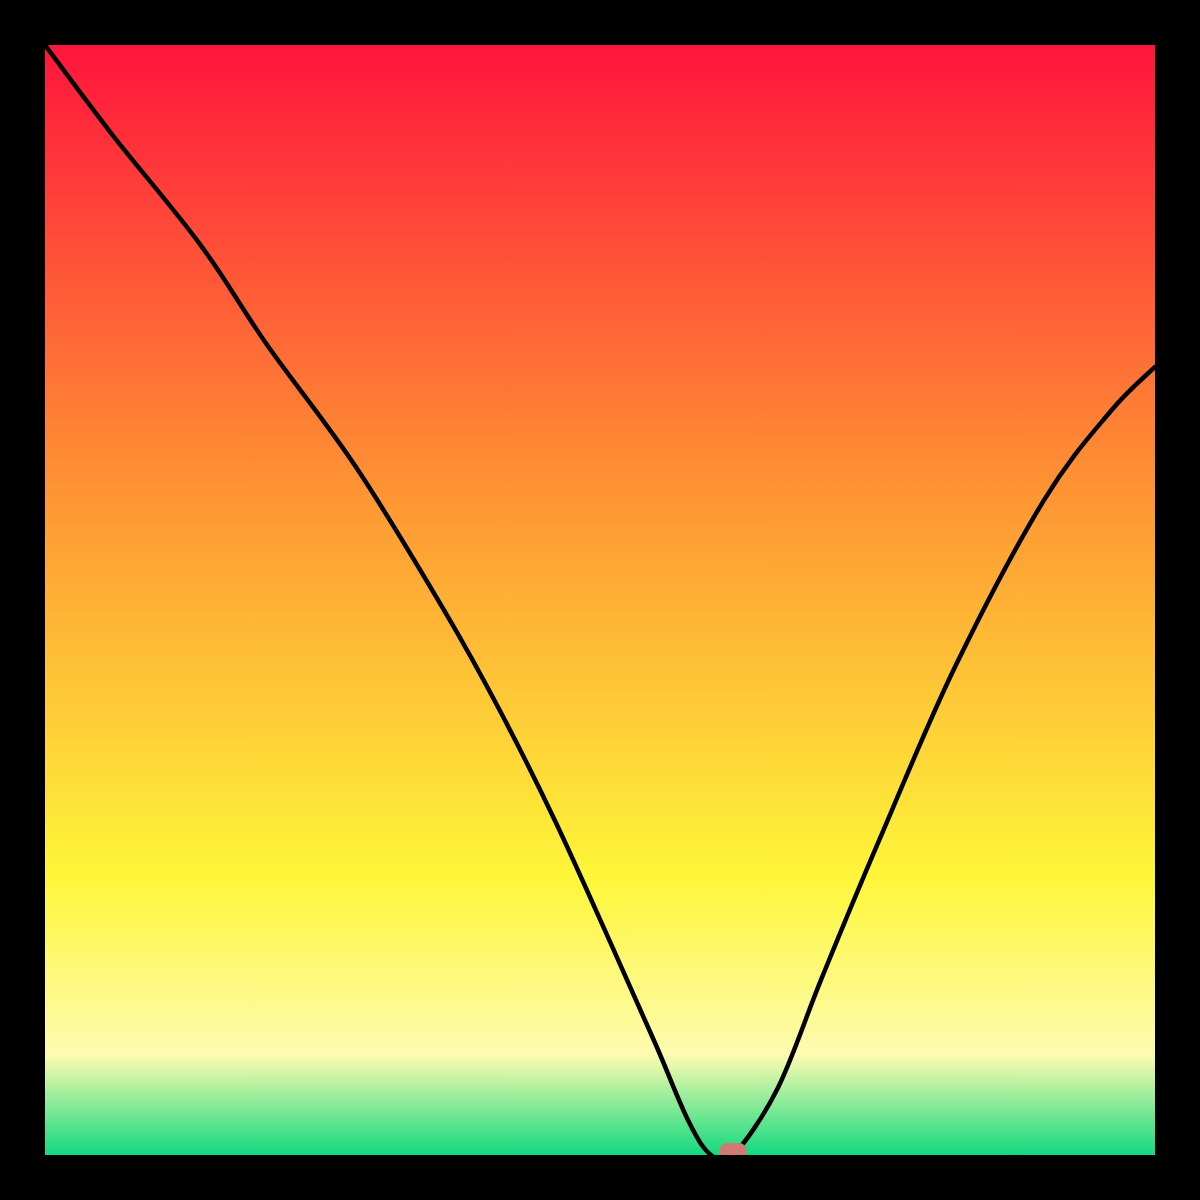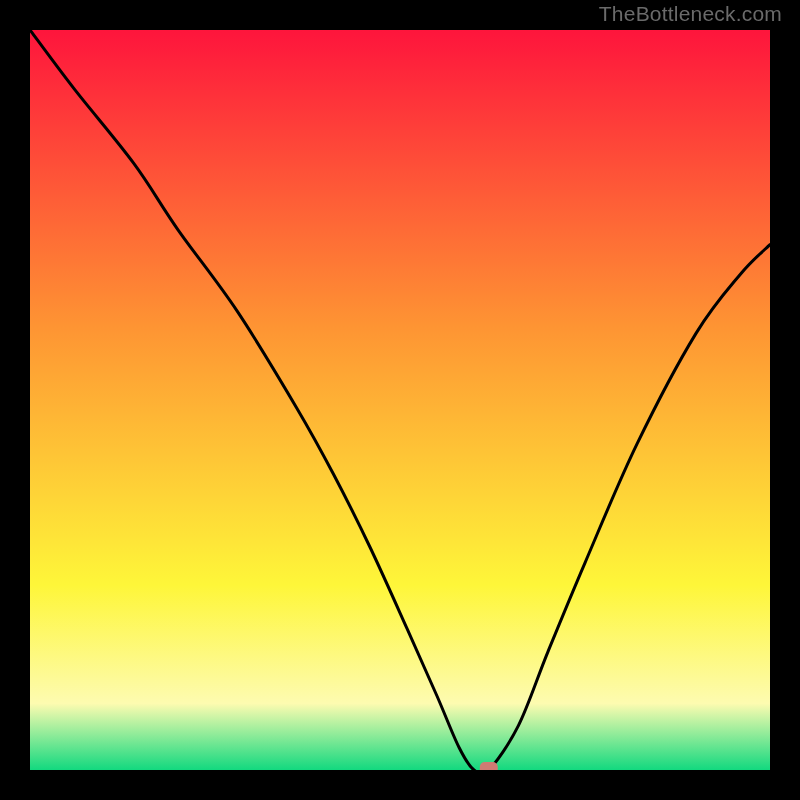--- a/index.html
+++ b/index.html
@@ -50,21 +50,20 @@
   .minmarker {
     fill: #cf7b73;
     stroke: none;
   }
 </style>
 </head>
 <body>
 
 <div class="frame">
 
-  <div class="watermark">TheBottleneck.com</div>
 
   <div class="plot">
     <svg viewBox="0 0 740 740" preserveAspectRatio="none">
       <defs>
         <linearGradient id="bg-grad" x1="0" y1="0" x2="0" y2="1">
           <stop offset="0" stop-color="#fe153c"></stop>
           <stop offset="0.40" stop-color="#fe9433"></stop>
           <stop offset="0.75" stop-color="#fef639"></stop>
           <stop offset="0.91" stop-color="#fdfbb0"></stop>
           <stop offset="1" stop-color="#12d97f"></stop>

